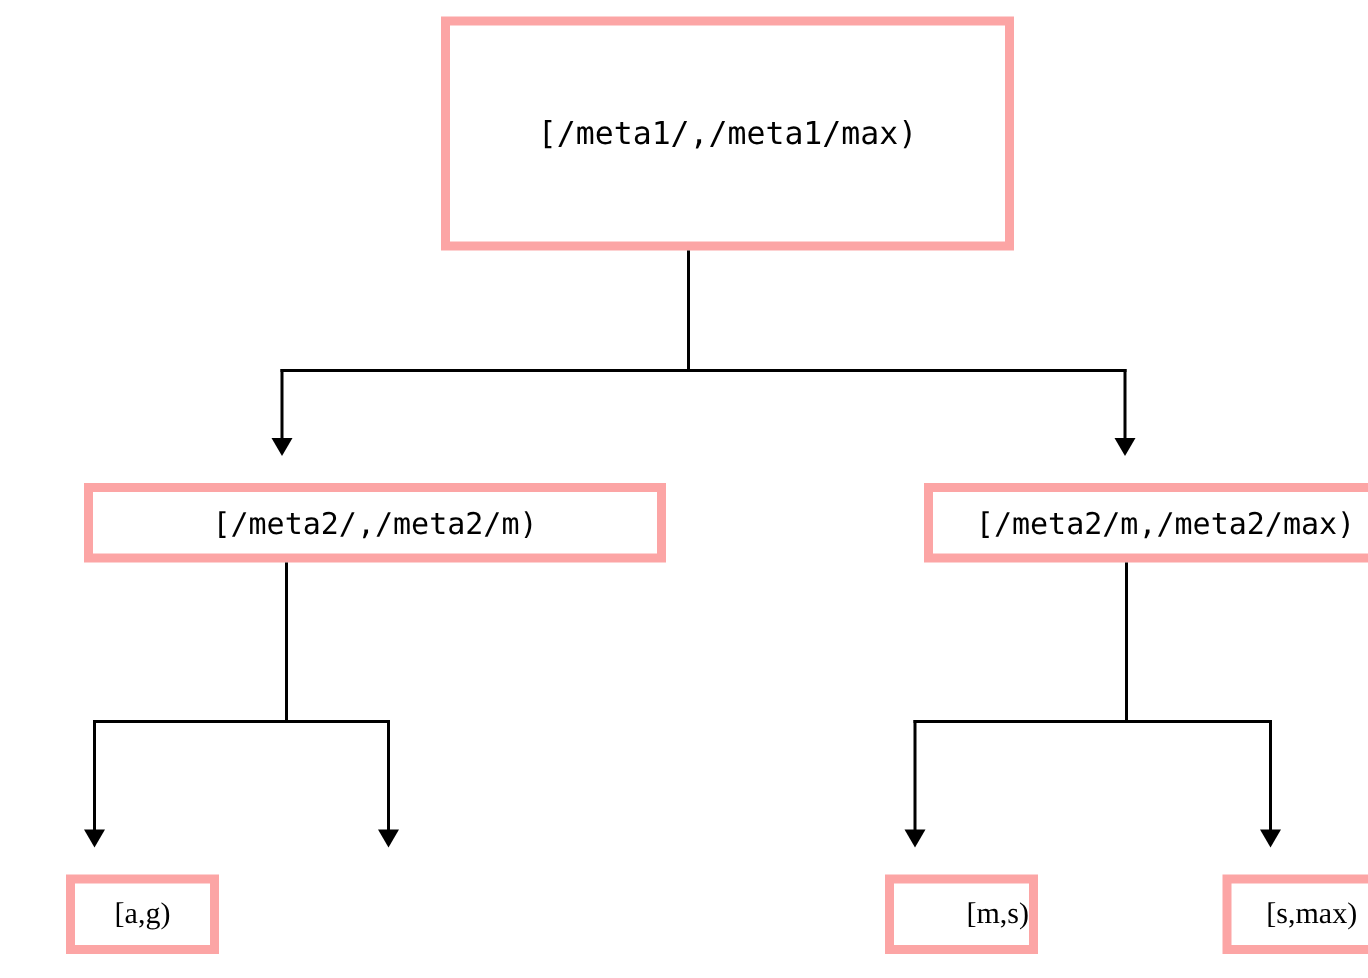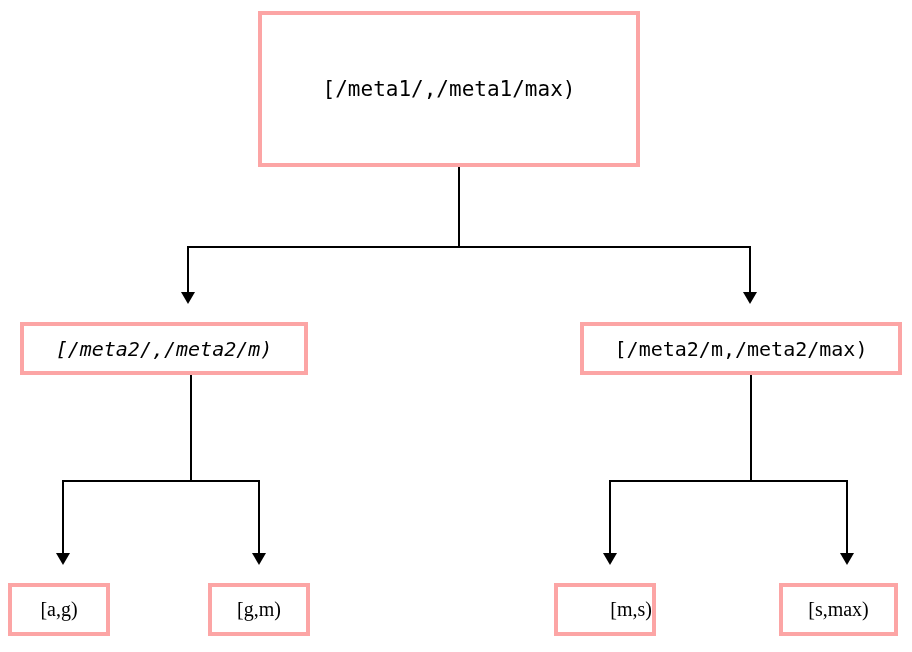--- a/index.html
+++ b/index.html
@@ -12,42 +12,43 @@
     position: relative;
     width: 912px;
     height: 652px;
     background: #ffffff;
     overflow: hidden;
     font-family: "DejaVu Sans Mono", "Liberation Mono", monospace;
   }
   .node {
     position: absolute;
     box-sizing: border-box;
-    border: 4px solid #fca5a5;
+    border: 6px solid #fca5a5;
     background: #ffffff;
     display: flex;
     align-items: center;
     justify-content: center;
     color: #000000;
     font-family: "DejaVu Sans Mono", "Liberation Mono", monospace;
     white-space: pre;
+    margin-left: 36px;
   }
   .node-root {
     left: 258px;
     top: 11px;
     width: 382px;
     height: 156px;
     font-size: 21px;
   }
   .node-mid {
     top: 322px;
     height: 53px;
     font-size: 20px;
   }
-  .node-mid-left  { left: 20px;  width: 288px; font-style: italic; }
+  .node-mid-left  { left: 20px;  width: 388px; }
   .node-mid-right { left: 580px; width: 322px; }
   .node-leaf {
     top: 583px;
     height: 53px;
     font-size: 20px;
     font-family: Liberation Serif, serif;
   }
   .leaf-1 { left: 8px;   width: 102px; }
   .leaf-2 { left: 208px; width: 102px; }
   .leaf-3 { left: 554px; width: 102px; justify-content: flex-end; }
@@ -87,23 +88,20 @@
   </div>
 
   <div class="node node-mid node-mid-right">
     <span>[/meta2/m,/meta2/max)</span>
   </div>
 
   <div class="node node-leaf leaf-1">
     <span>[a,g)</span>
   </div>
 
-  <div class="node node-leaf leaf-2">
-    <span>[g,m)</span>
-  </div>
 
   <div class="node node-leaf leaf-3">
     <span>[m,s)</span>
   </div>
 
   <div class="node node-leaf leaf-4">
     <span>[s,max)</span>
   </div>
 
   <div class="conn-v" style="left:458px; top:167px; height:81px;"></div>

